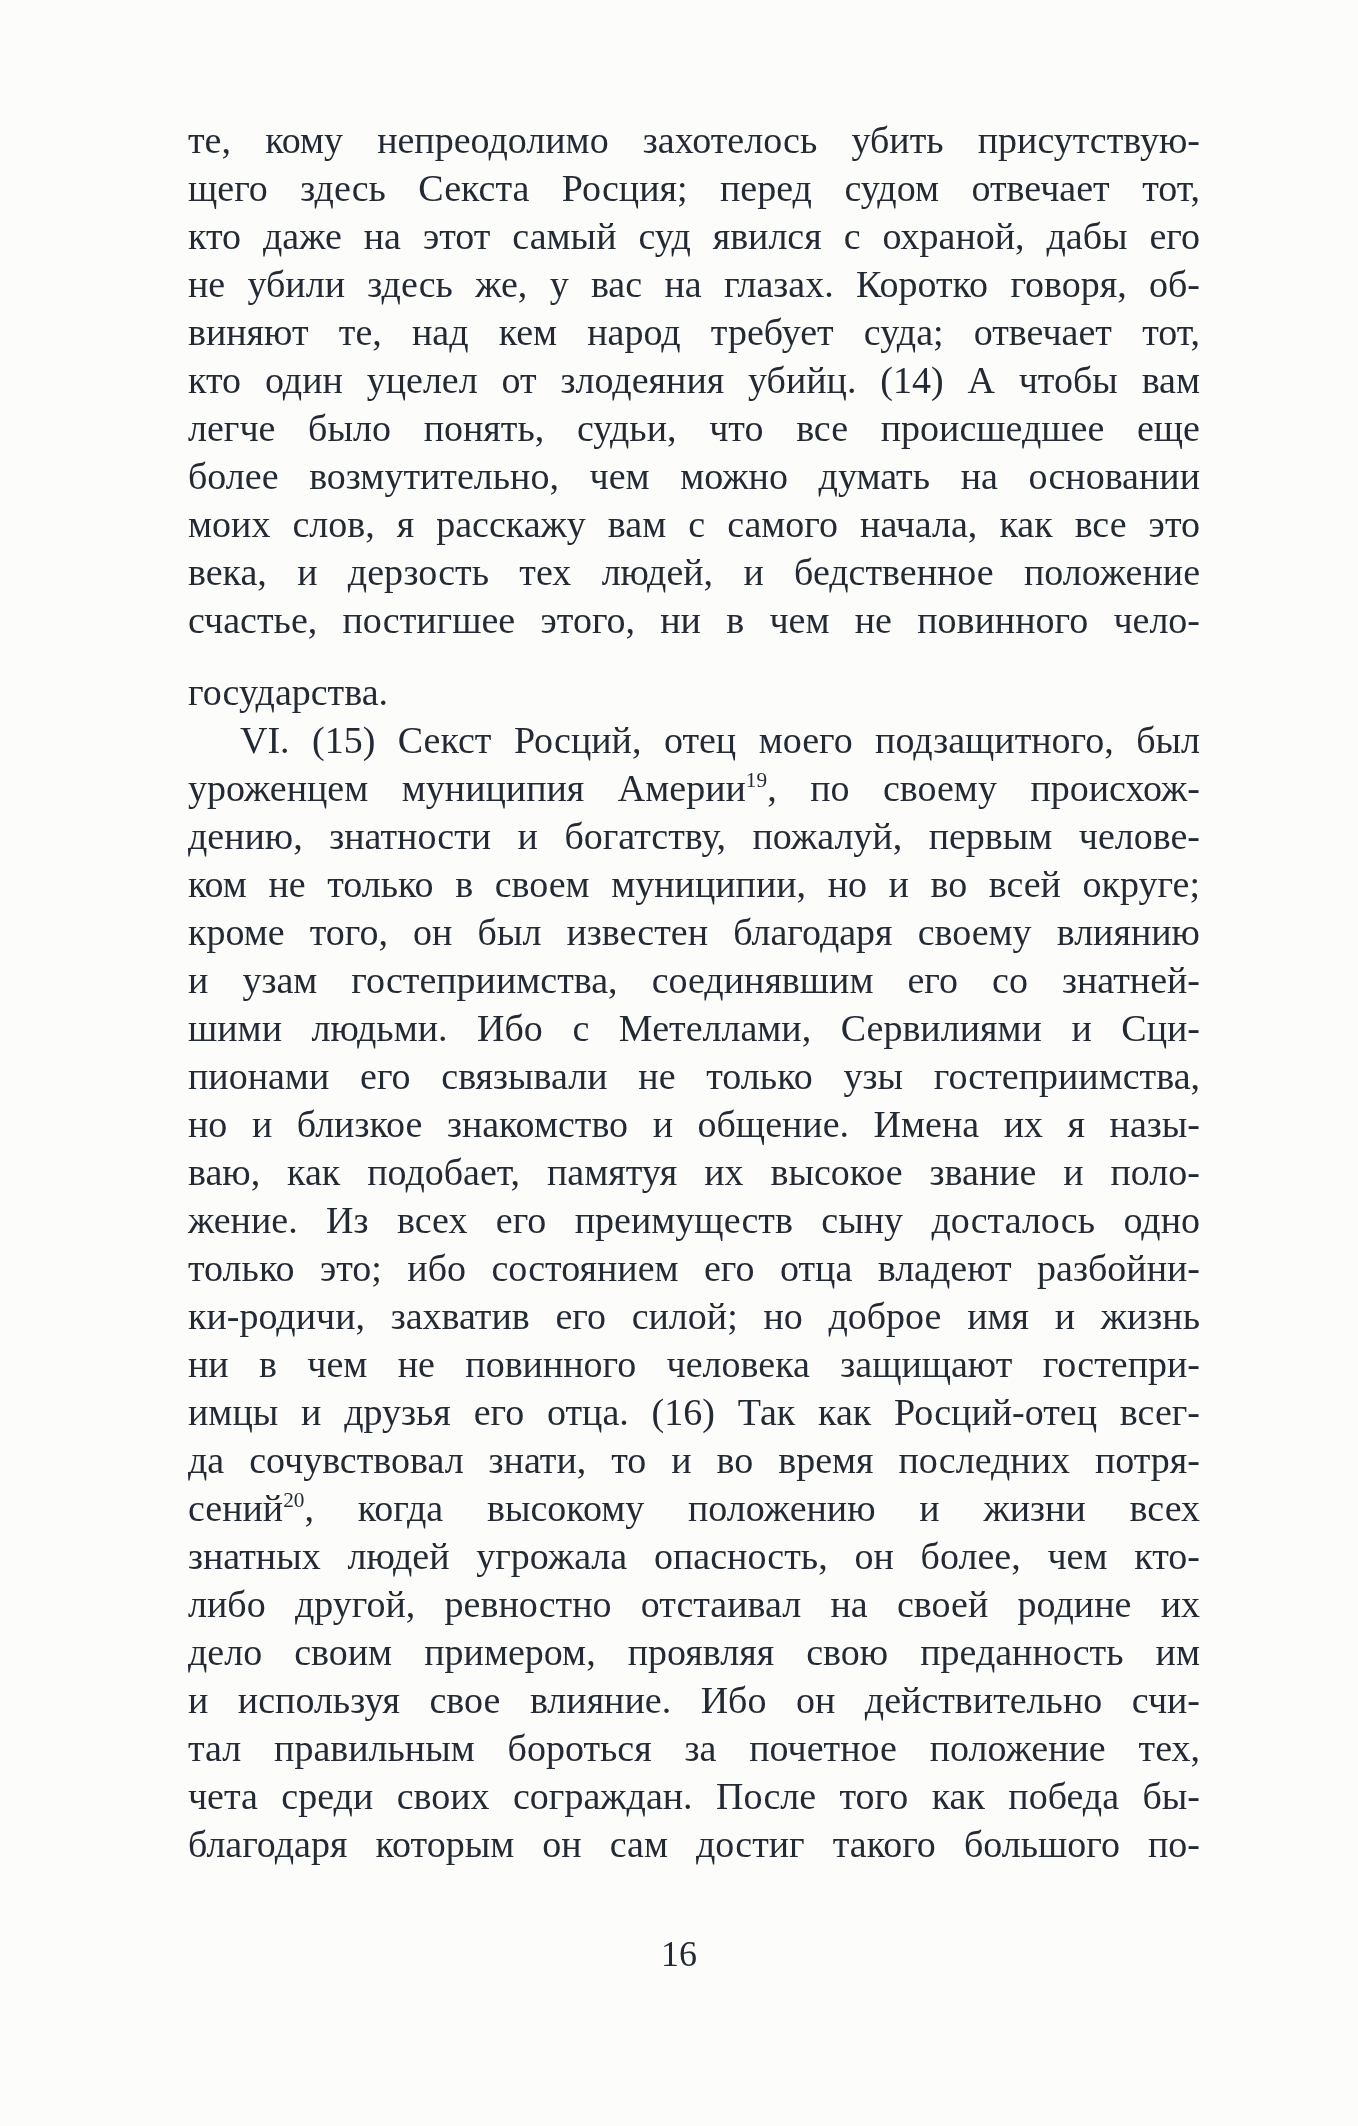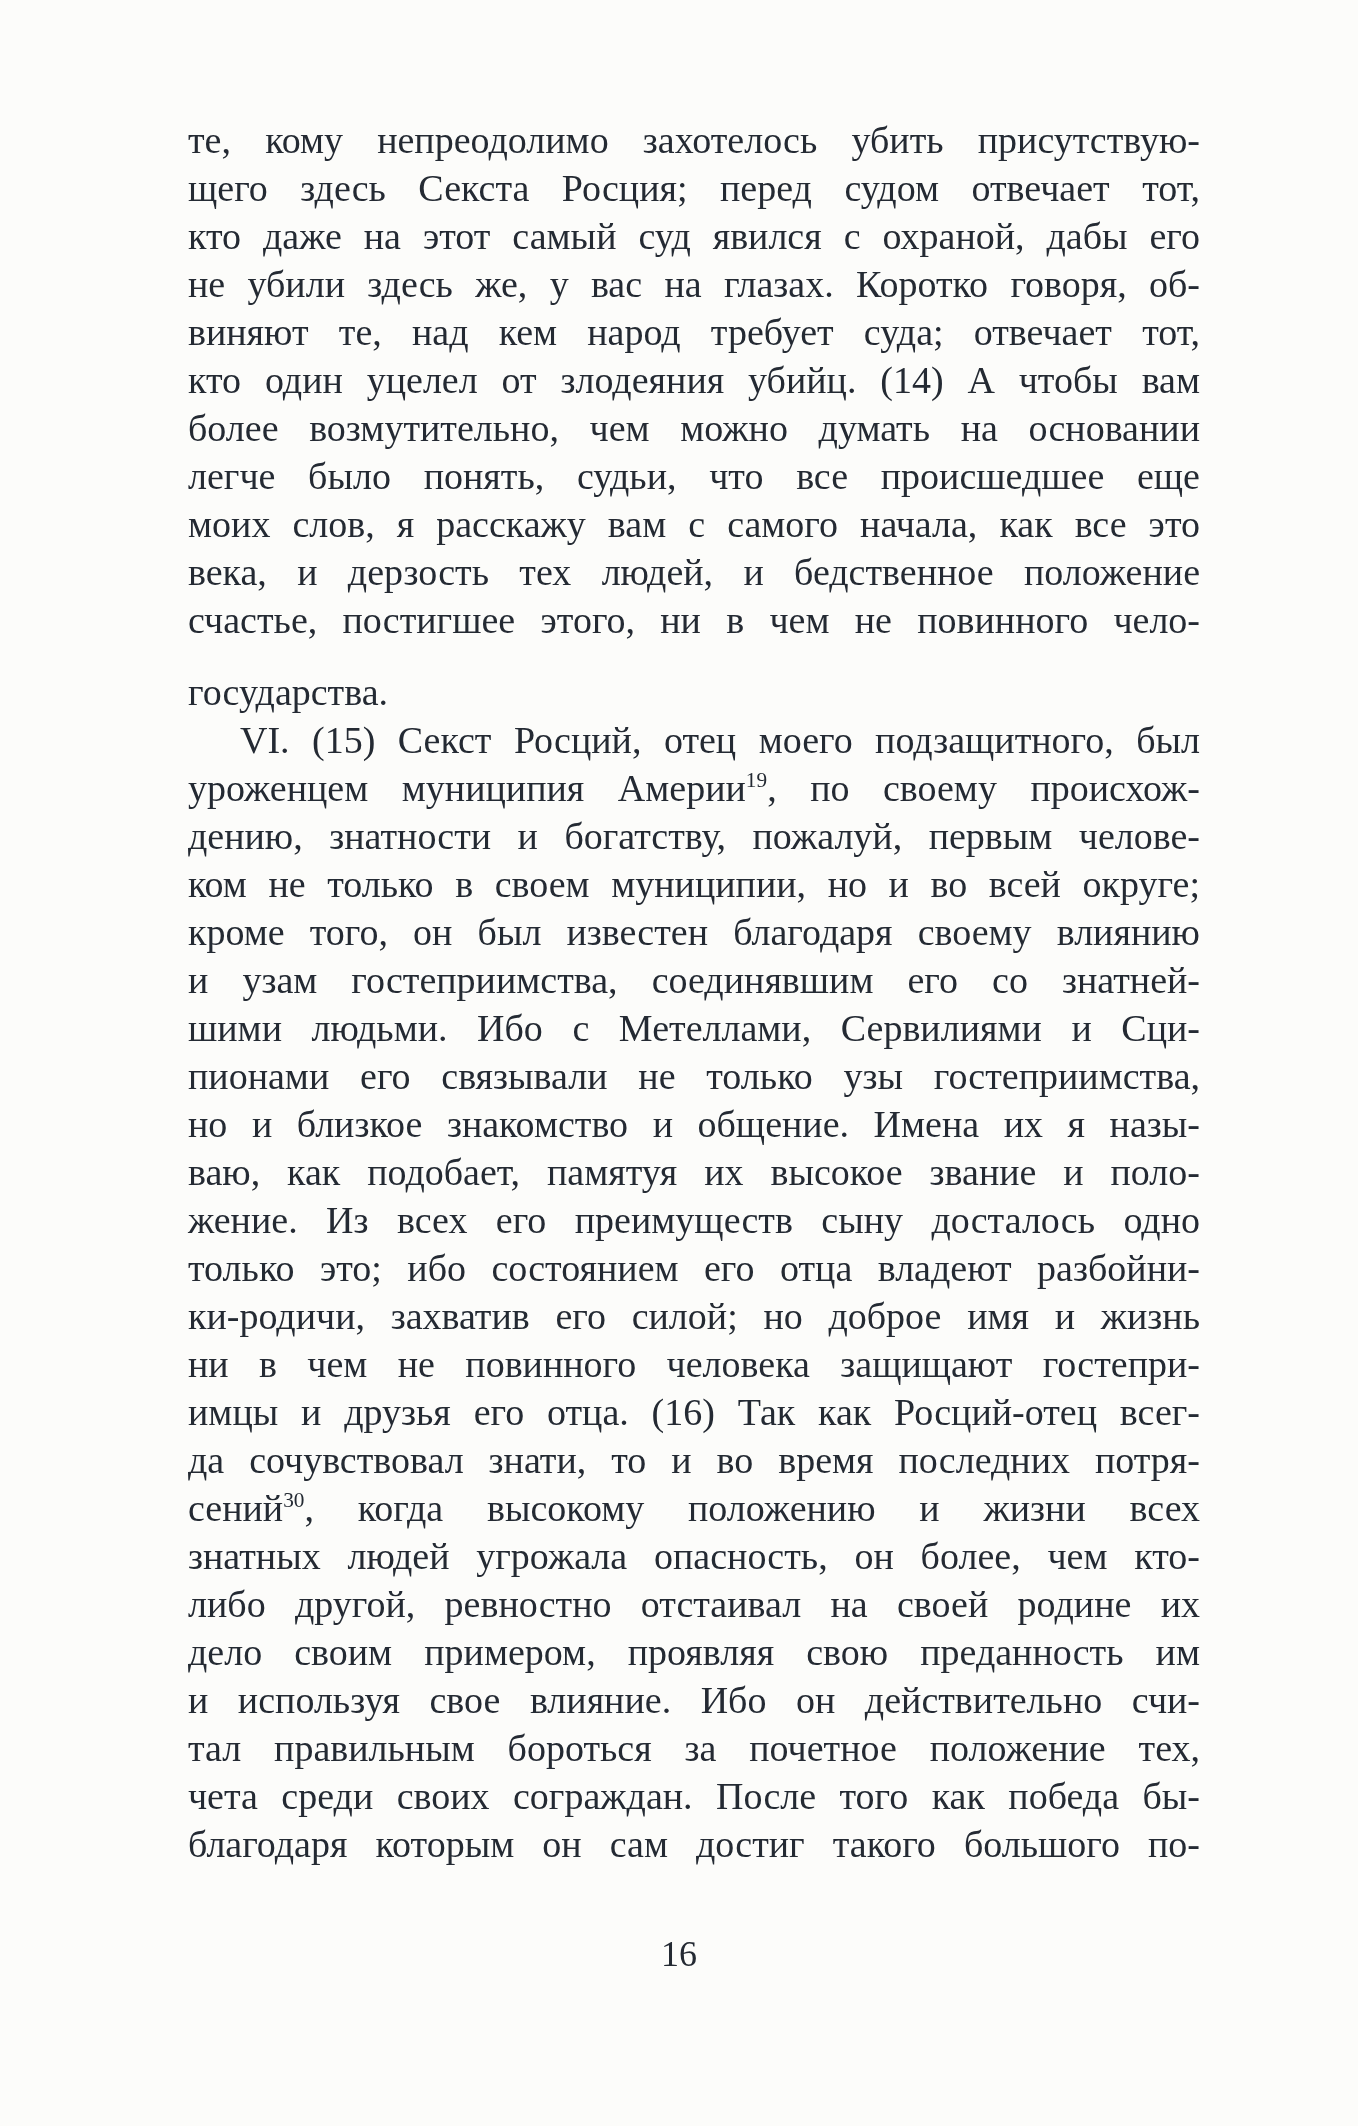--- a/index.html
+++ b/index.html
@@ -58,43 +58,43 @@
 <body>
 
 <div class="page">
   <div class="text-block">
       <div class="line"><span>те, кому непреодолимо захотелось убить присутствую-</span></div>
       <div class="line"><span>щего здесь Секста Росция; перед судом отвечает тот,</span></div>
       <div class="line"><span>кто даже на этот самый суд явился с охраной, дабы его</span></div>
       <div class="line"><span>не убили здесь же, у вас на глазах. Коротко говоря, об-</span></div>
       <div class="line"><span>виняют те, над кем народ требует суда; отвечает тот,</span></div>
       <div class="line"><span>кто один уцелел от злодеяния убийц. (14) А чтобы вам</span></div>
+      <div class="line"><span>легче было понять, судьи, что все происшедшее еще</span></div>
       <div class="line"><span>более возмутительно, чем можно думать на основании</span></div>
-      <div class="line"><span>легче было понять, судьи, что все происшедшее еще</span></div>
       <div class="line"><span>моих слов, я расскажу вам с самого начала, как все это</span></div>
       <div class="line"><span>века, и дерзость тех людей, и бедственное положение</span></div>
       <div class="line"><span>счастье, постигшее этого, ни в чем не повинного чело-</span></div>
       <div class="line noj"><span>государства.</span></div>
       <div class="line ind"><span>VI. (15) Секст Росций, отец моего подзащитного, был</span></div>
       <div class="line"><span>уроженцем муниципия Америи</span><sup>19</sup><span>, по своему происхож-</span></div>
       <div class="line"><span>дению, знатности и богатству, пожалуй, первым челове-</span></div>
       <div class="line"><span>ком не только в своем муниципии, но и во всей округе;</span></div>
       <div class="line"><span>кроме того, он был известен благодаря своему влиянию</span></div>
       <div class="line"><span>и узам гостеприимства, соединявшим его со знатней-</span></div>
       <div class="line"><span>шими людьми. Ибо с Метеллами, Сервилиями и Сци-</span></div>
       <div class="line"><span>пионами его связывали не только узы гостеприимства,</span></div>
       <div class="line"><span>но и близкое знакомство и общение. Имена их я назы-</span></div>
       <div class="line"><span>ваю, как подобает, памятуя их высокое звание и поло-</span></div>
       <div class="line"><span>жение. Из всех его преимуществ сыну досталось одно</span></div>
       <div class="line"><span>только это; ибо состоянием его отца владеют разбойни-</span></div>
       <div class="line"><span>ки-родичи, захватив его силой; но доброе имя и жизнь</span></div>
       <div class="line"><span>ни в чем не повинного человека защищают гостепри-</span></div>
       <div class="line"><span>имцы и друзья его отца. (16) Так как Росций-отец всег-</span></div>
       <div class="line"><span>да сочувствовал знати, то и во время последних потря-</span></div>
-      <div class="line"><span>сений</span><sup>30</sup><span>, когда высокому положению и жизни всех</span></div>
+      <div class="line"><span>сений</span><sup>20</sup><span>, когда высокому положению и жизни всех</span></div>
       <div class="line"><span>знатных людей угрожала опасность, он более, чем кто-</span></div>
       <div class="line"><span>либо другой, ревностно отстаивал на своей родине их</span></div>
       <div class="line"><span>дело своим примером, проявляя свою преданность им</span></div>
       <div class="line"><span>и используя свое влияние. Ибо он действительно счи-</span></div>
       <div class="line"><span>тал правильным бороться за почетное положение тех,</span></div>
       <div class="line"><span>чета среди своих сограждан. После того как победа бы-</span></div>
       <div class="line"><span>благодаря которым он сам достиг такого большого по-</span></div>
     </div>
   <div class="page-number">16</div>
 </div>

